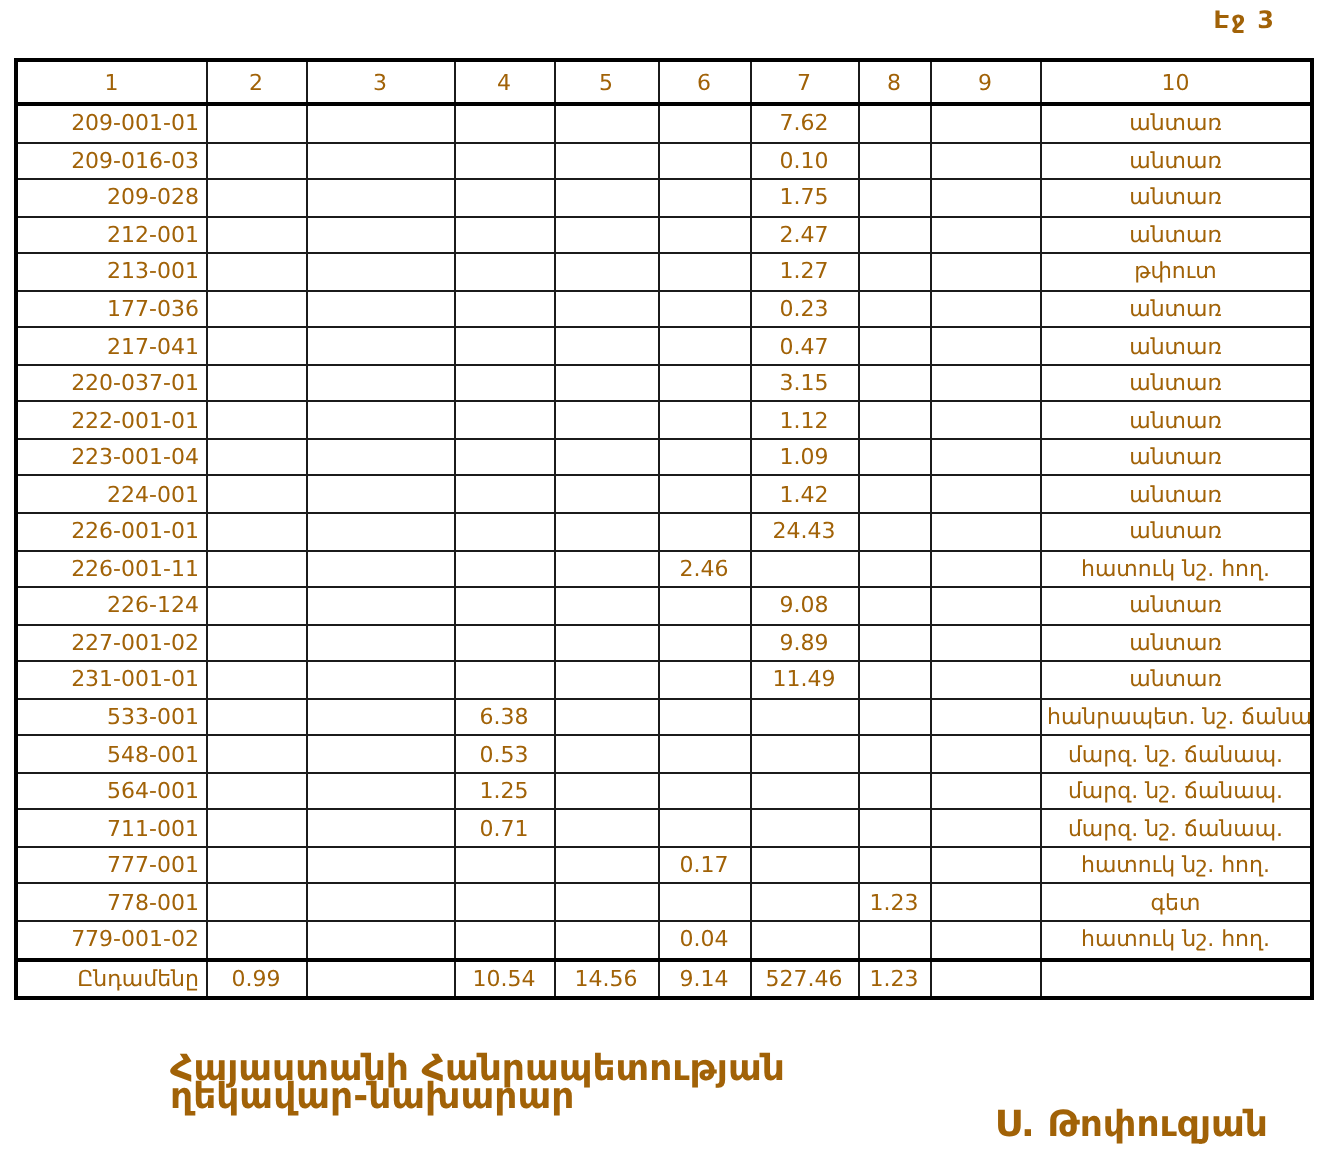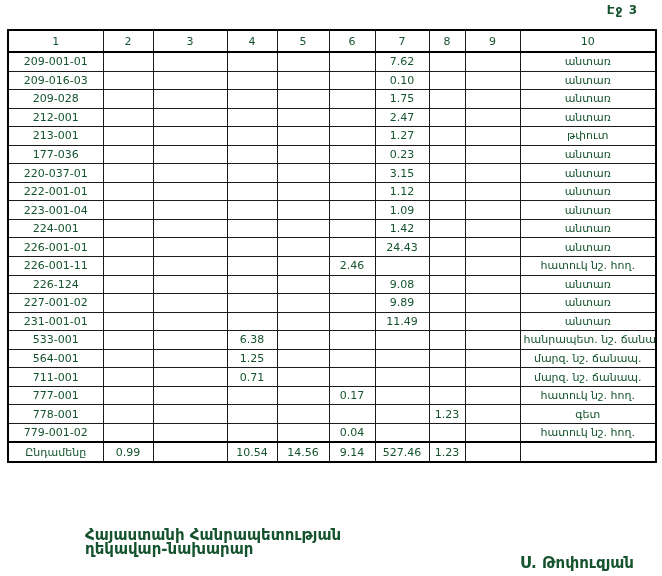--- a/index.html
+++ b/index.html
@@ -6,21 +6,21 @@
     margin: 0;
     padding: 0;
     background: #e8e8e8;
   }
   .page {
     position: relative;
     width: 662px;
     height: 576px;
     background: #ffffff;
     font-family: "DejaVu Sans", sans-serif;
-    color: #14532d;
+    color: #a16207;
     overflow: hidden;
     text-decoration: underline;
   }
   .page-label {
     position: absolute;
     top: 3px;
     right: 24px;
     font-size: 12px;
     font-weight: bold;
     letter-spacing: 1px;
@@ -42,31 +42,31 @@
     white-space: nowrap;
     font-weight: normal;
     line-height: 13px;
   }
   table.parcels thead th {
     border-bottom: 2px solid #000;
     text-align: center;
     height: 18px;
   }
   table.parcels { border: 2px solid #000; }
-  td.code { text-align: center; padding-left: 4px; }
+  td.code { text-align: right; padding-left: 4px; }
   td.num  { text-align: center; }
   td.kind { text-align: center; padding-left: 5px; }
   tr.total-row td { border-top: 2px solid #000; }
   tr.total-row td.code { }
   .footer {
     position: absolute;
     left: 85px;
     right: 28px;
     top: 528px;
-    font-size: 15px;
+    font-size: 18px;
     font-weight: bold;
     line-height: 14px;
   }
   .footer-left { float: left; }
   .signature {
     position: absolute;
     right: 0;
     top: 28px;
     font-weight: bold;
   }
@@ -172,20 +172,32 @@
           <td class="num"></td>
           <td class="num"></td>
           <td class="num"></td>
           <td class="num"></td>
           <td class="num">0.23</td>
           <td class="num"></td>
           <td class="num"></td>
           <td class="kind">անտառ</td>
         </tr>
         <tr>
+          <td class="code">217-041</td>
+          <td class="num"></td>
+          <td class="num"></td>
+          <td class="num"></td>
+          <td class="num"></td>
+          <td class="num"></td>
+          <td class="num">0.47</td>
+          <td class="num"></td>
+          <td class="num"></td>
+          <td class="kind">անտառ</td>
+        </tr>
+        <tr>
           <td class="code">220-037-01</td>
           <td class="num"></td>
           <td class="num"></td>
           <td class="num"></td>
           <td class="num"></td>
           <td class="num"></td>
           <td class="num">3.15</td>
           <td class="num"></td>
           <td class="num"></td>
           <td class="kind">անտառ</td>
@@ -290,20 +302,32 @@
           <td class="code">533-001</td>
           <td class="num"></td>
           <td class="num"></td>
           <td class="num">6.38</td>
           <td class="num"></td>
           <td class="num"></td>
           <td class="num"></td>
           <td class="num"></td>
           <td class="num"></td>
           <td class="kind">հանրապետ. նշ. ճանապ.</td>
+        </tr>
+        <tr>
+          <td class="code">548-001</td>
+          <td class="num"></td>
+          <td class="num"></td>
+          <td class="num">0.53</td>
+          <td class="num"></td>
+          <td class="num"></td>
+          <td class="num"></td>
+          <td class="num"></td>
+          <td class="num"></td>
+          <td class="kind">մարզ. նշ. ճանապ.</td>
         </tr>
         <tr>
           <td class="code">564-001</td>
           <td class="num"></td>
           <td class="num"></td>
           <td class="num">1.25</td>
           <td class="num"></td>
           <td class="num"></td>
           <td class="num"></td>
           <td class="num"></td>

